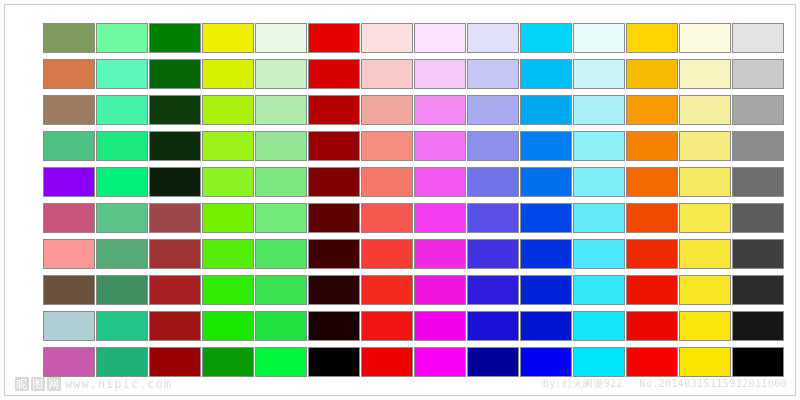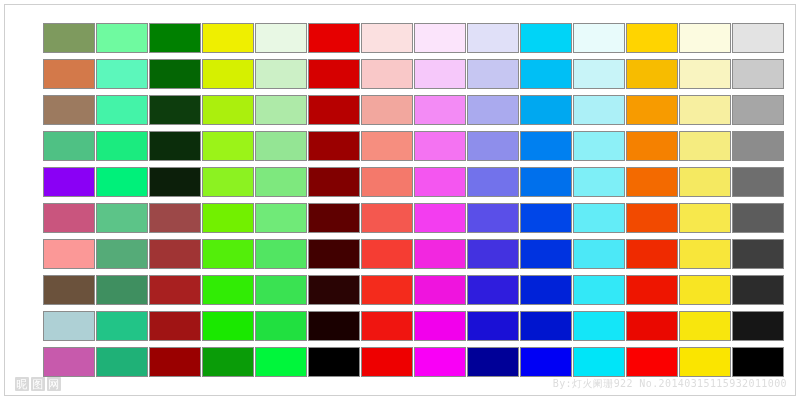--- a/index.html
+++ b/index.html
@@ -92,20 +92,21 @@
 
   #watermark-right {
     right: 8px;
     font-family: "DejaVu Sans Mono", monospace;
     font-size: 10px;
     color: #dddddd;
     letter-spacing: 0.4px;
   }
 
   #watermark-right .author {
+    margin-right: 10px;
   }
 </style>
 </head>
 <body>
 
 <div id="root">
   <div id="canvas-frame">
 
     <div id="swatch-grid" style="grid-template-columns: repeat(14, 52px); grid-auto-rows: 30px;">
         <div class="swatch" title="#7e9a5e" style="width: 52px; height: 30px; background-color: rgb(126, 154, 94); border-color: rgb(140, 140, 140);"></div>
@@ -249,20 +250,21 @@
         <div class="swatch" title="#fae500" style="width: 52px; height: 30px; background-color: rgb(250, 229, 0); border-color: rgb(140, 140, 140);"></div>
         <div class="swatch" title="#000000" style="width: 52px; height: 30px; background-color: rgb(0, 0, 0); border-color: rgb(140, 140, 140);"></div>
       </div>
 
     <div class="watermark" id="watermark-left">
       <span class="cjk-logo">
         <span>昵</span>
         <span>图</span>
         <span>网</span>
       </span>
+      <span class="site">www.nipic.com</span>
     </div>
 
     <div class="watermark" id="watermark-right">
       <span class="author">By:灯火阑珊922</span>
       <span class="id">No.20140315115932011000</span>
     </div>
 
   </div>
 </div>
 

